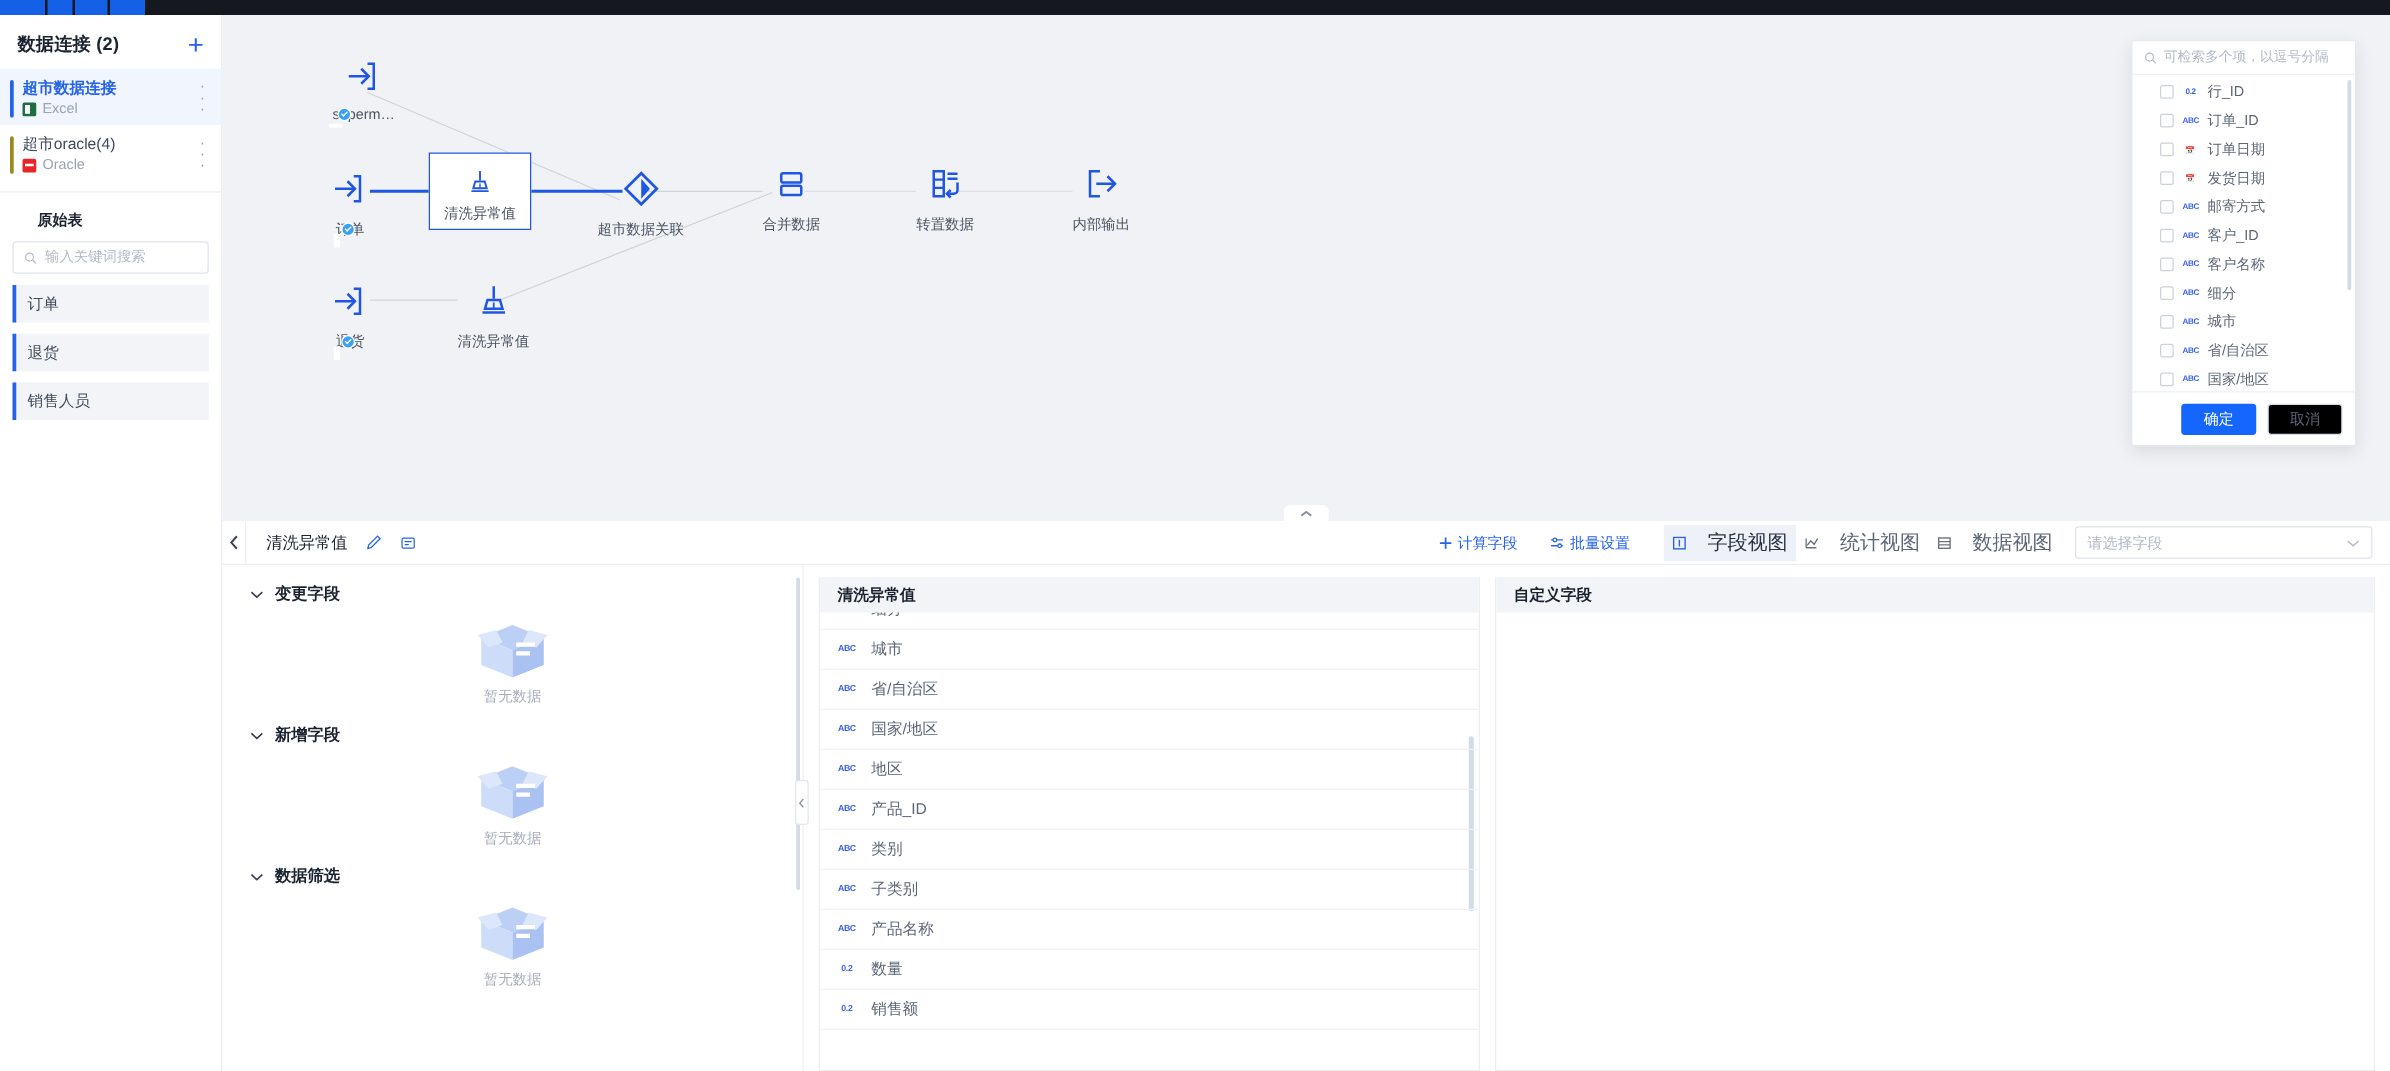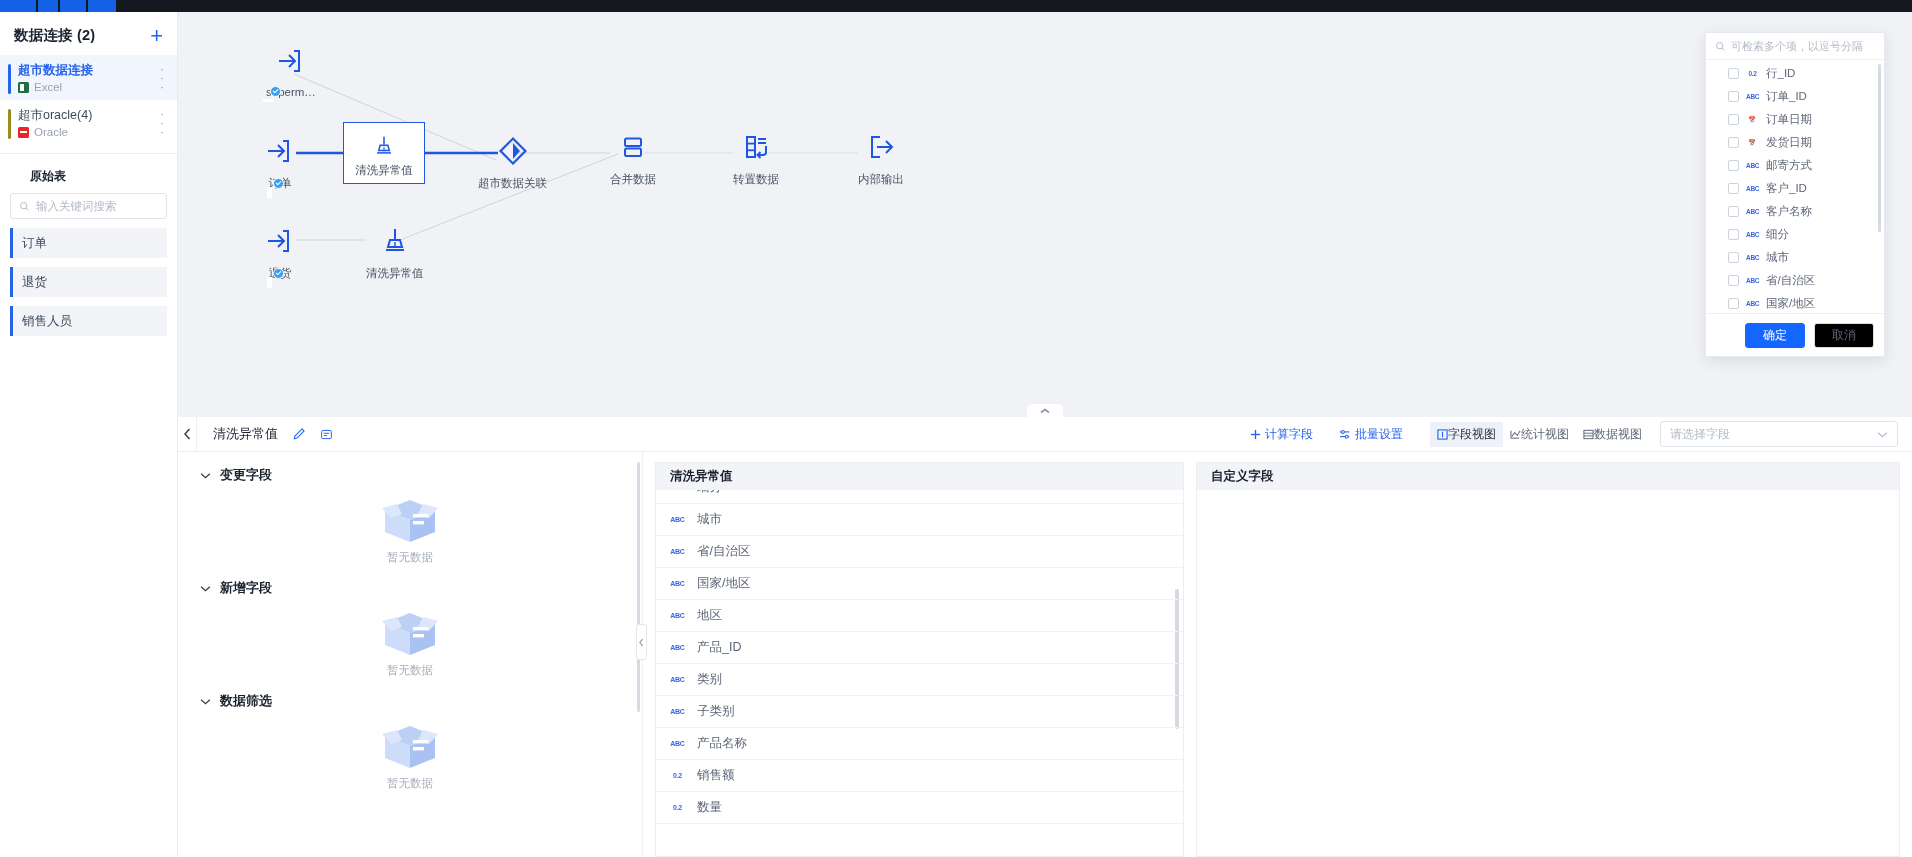--- a/index.html
+++ b/index.html
@@ -126,21 +126,21 @@
   }
   .back-chevron {
     width:19px; height:35px; display:flex; align-items:center; justify-content:center;
     border-right:1px solid #eceef2; cursor:pointer;
   }
   .bp-name { font-size:13px; color:#1b2230; margin-left:16px; font-weight:400; }
   .tool-ico { margin-left:14px; cursor:pointer; display:flex; align-items:center; }
   .tb-right { margin-left:auto; display:flex; align-items:center; gap:0; padding-right:14px; }
   .tb-action { display:flex; align-items:center; gap:4px; font-size:12px; color:#2563eb; cursor:pointer; margin-right:26px; }
   .seg-group { display:flex; border:1px solid transparent; }
-  .seg-btn { display:flex; align-items:center; gap:0; font-size:12px; color:#5d6677; padding:4px 7px; cursor:pointer; }
+  .seg-btn { display:flex; align-items:center; gap:17px; font-size:16px; color:#5d6677; padding:4px 7px; cursor:pointer; }
   .seg-btn.active { background:#eef1f7; color:#2a3242; }
   .field-select {
     margin-left:10px; width:238px; height:26px; border:1px solid #dfe3ea; border-radius:3px;
     display:flex; align-items:center; justify-content:space-between; padding:0 9px; cursor:pointer;
   }
   .field-select .ph { font-size:12px; color:#b3bac6; }
 
   .bp-body { display:flex; height:405px; }
   .col-left { width:465px; position:relative; border-right:1px solid #eef0f4; overflow:hidden; }
   .sec-head { display:flex; align-items:center; gap:9px; padding:14px 0 0 22px; cursor:pointer; }
@@ -621,25 +621,25 @@
               <div class="fld-row">
                 <span class="ftype">ABC</span>
                 <span class="fname">子类别</span>
               </div>
               <div class="fld-row">
                 <span class="ftype">ABC</span>
                 <span class="fname">产品名称</span>
               </div>
               <div class="fld-row">
                 <span class="ftype">0.2</span>
+                <span class="fname">数量</span>
+              </div>
+              <div class="fld-row">
+                <span class="ftype">0.2</span>
                 <span class="fname">销售额</span>
-              </div>
-              <div class="fld-row">
-                <span class="ftype">0.2</span>
-                <span class="fname">数量</span>
               </div>
             </div>
           </div>
         </div>
       </div>
 
       <div class="col-right">
         <div class="panel-card">
           <div class="panel-head">自定义字段</div>
         </div>

